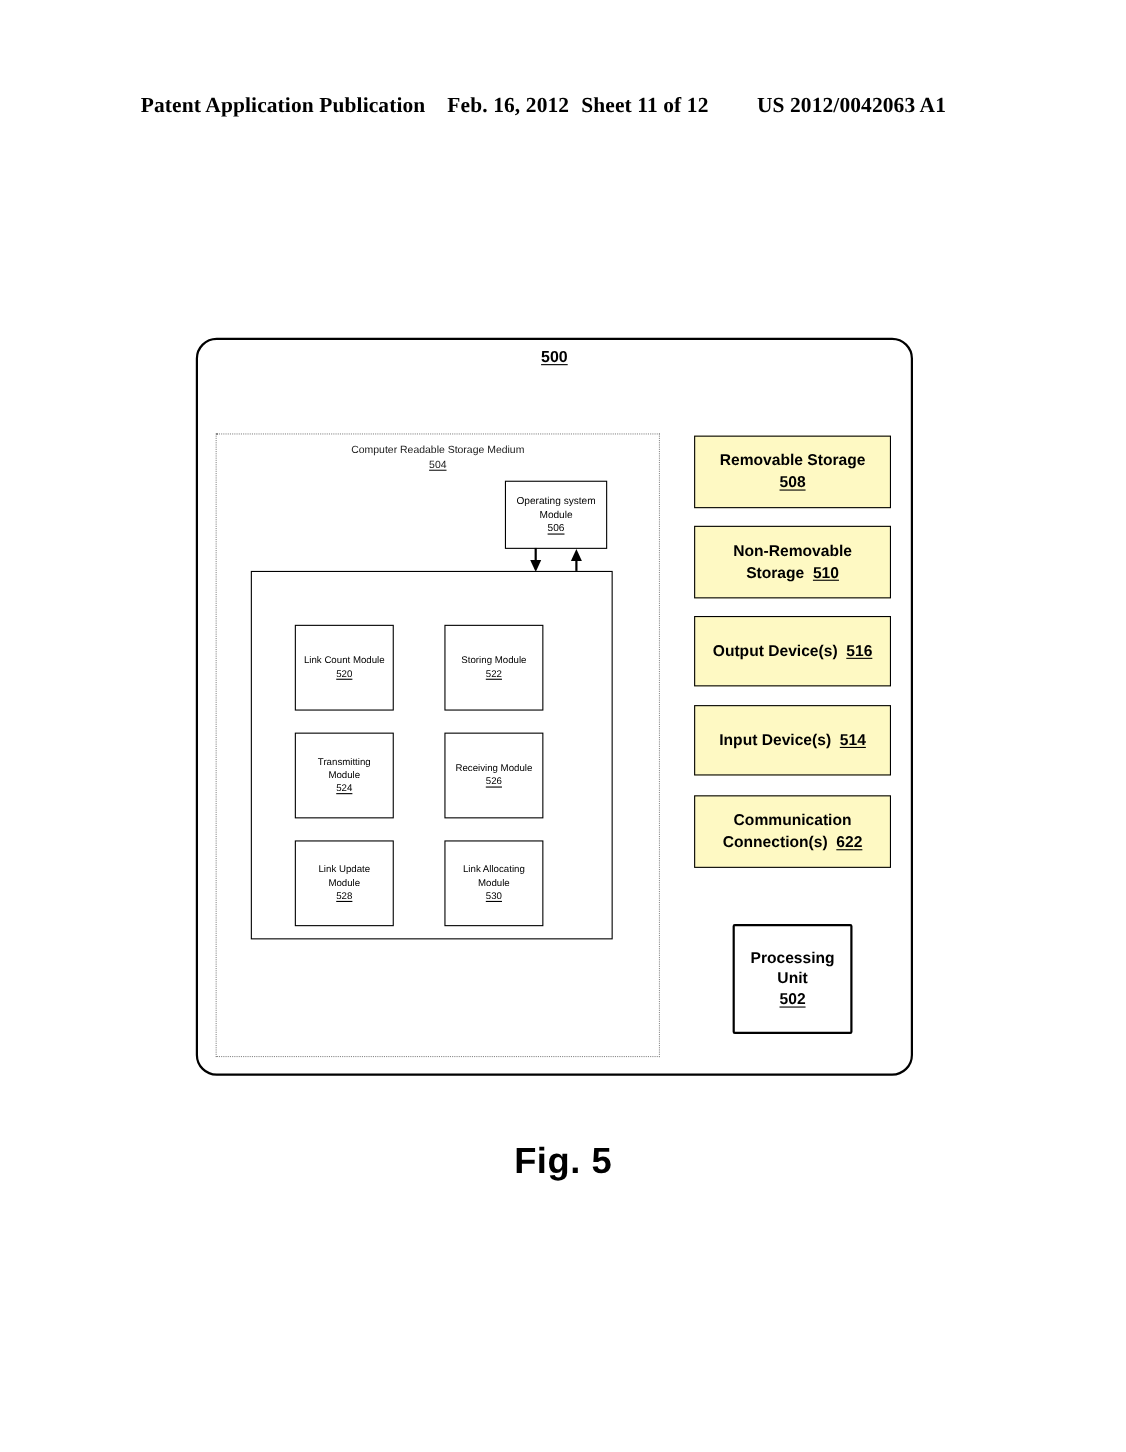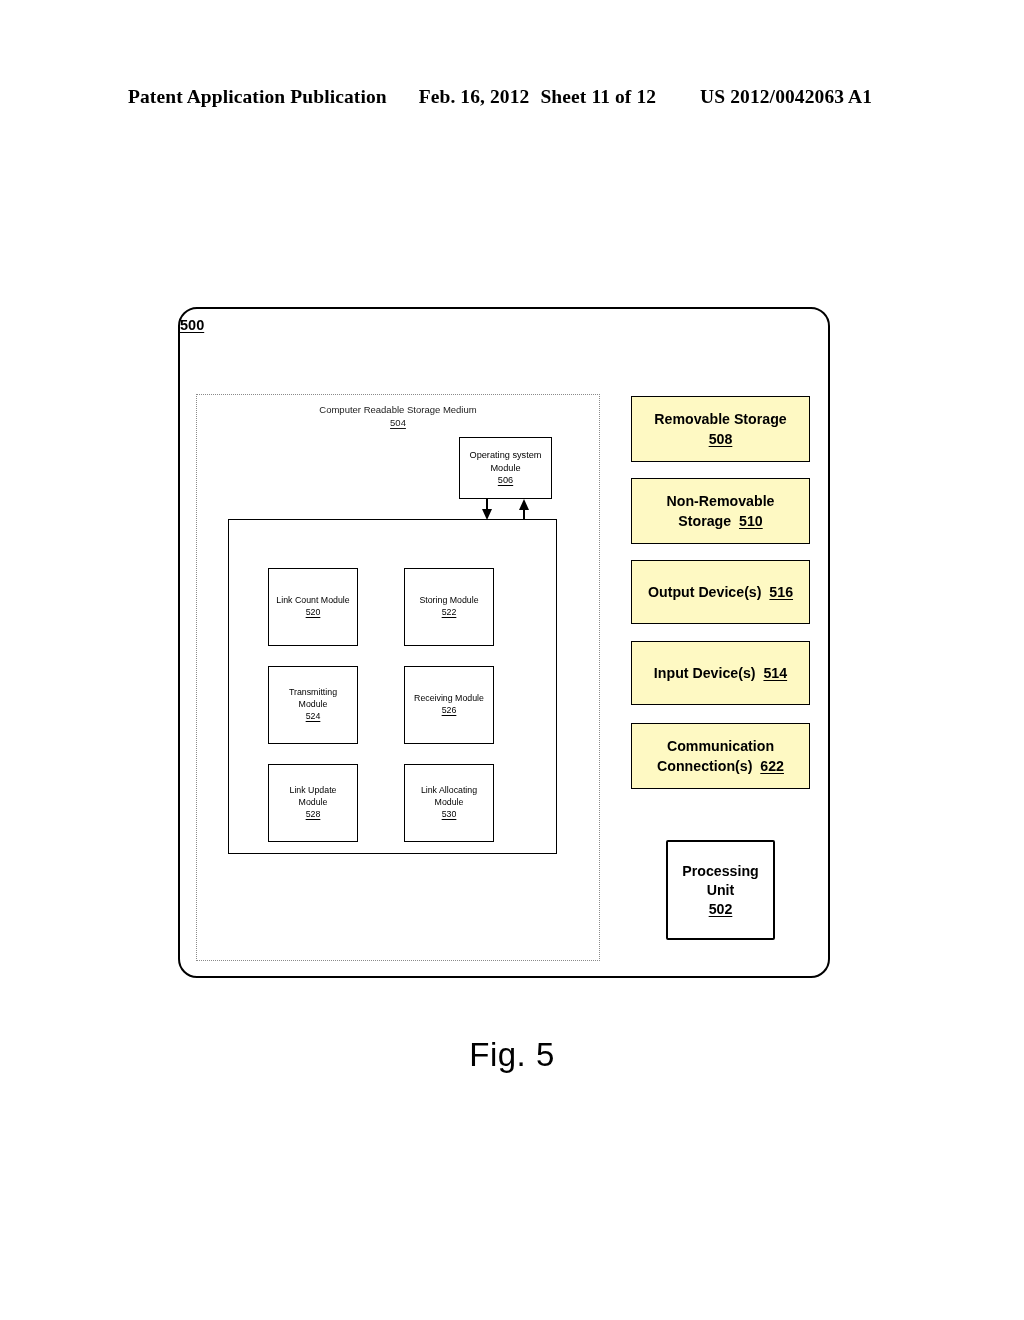--- a/index.html
+++ b/index.html
@@ -26,33 +26,33 @@
     height: 26px;
     display: flex;
     align-items: baseline;
     font-family: "Liberation Serif", serif;
     font-weight: bold;
     font-size: 19.5px;
     letter-spacing: 0.1px;
     white-space: nowrap;
   }
   .hdr-pub   { }
-  .hdr-date  { margin-left: 32px; }
+  .hdr-date  { margin-left: 20px; }
   .hdr-sheet { margin-left: 11px; }
   .hdr-num   { margin-left: 44px; }
 
   
   .fig-caption {
     position: absolute;
     left: 0;
     top: 1036px;
     width: 1024px;
     text-align: center;
     font-family: "Liberation Sans", sans-serif;
-    font-weight: normal;
+    font-weight: bold;
     font-size: 33px;
     letter-spacing: 0.5px;
   }
 
   
   .system-container {
     position: absolute;
     left: 178px;
     top: 307px;
     width: 652px;
@@ -60,21 +60,21 @@
     border: 2.2px solid #000;
     border-radius: 19px;
     box-sizing: border-box;
     background: #fff;
   }
   .system-label {
     position: absolute;
     left: 0;
     top: 8px;
     width: 100%;
-    text-align: left;
+    text-align: center;
     font-size: 14.5px;
     font-weight: bold;
   }
   .u { text-decoration: underline; text-underline-offset: 1.5px; }
 
   
   .crsm {
     position: absolute;
     left: 196px;
     top: 394px;

